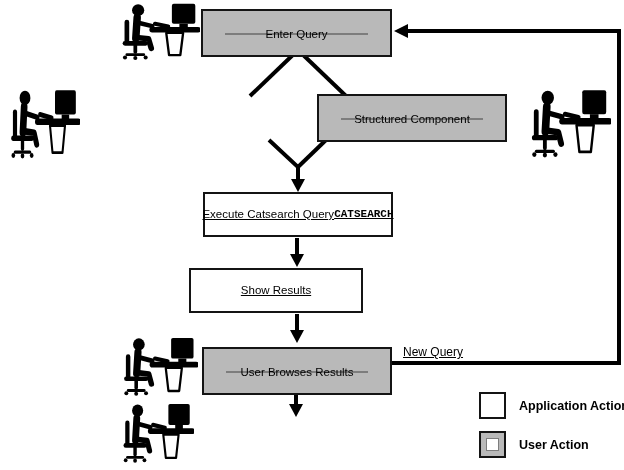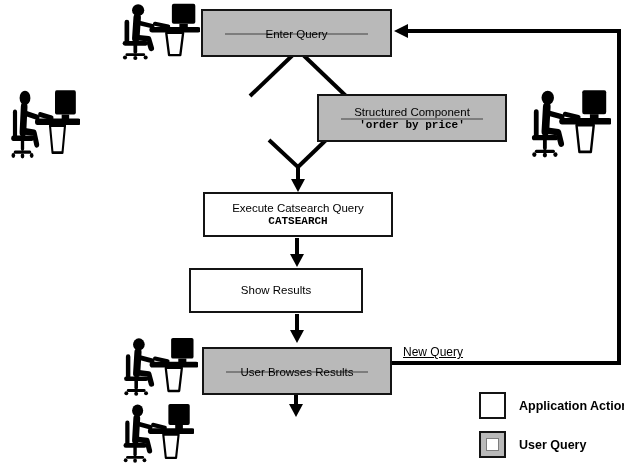--- a/index.html
+++ b/index.html
@@ -28,23 +28,24 @@
     background:#fff;
     border:1px solid #7d7d7d;
     display:flex;
     flex-direction:column;
     align-items:center;
     justify-content:center;
   }
   .node-app{
     background:#fff;
     border:2px solid #141414;
-    flex-direction:column;
+    flex-direction:row;
     align-items:center;
     justify-content:center;
+    text-decoration:underline;
   }
   .label{
     font-size:11.5px;
     line-height:13px;
     text-align:center;
     white-space:nowrap;
   }
   .code{
     font-family:"Liberation Mono","DejaVu Sans Mono",monospace;
     font-weight:bold;
@@ -161,21 +162,20 @@
   <div class="node node-user" style="left:201px;top:9px;width:191px;height:41px">
     <div class="inner">
       <div class="label">Enter Query</div>
     </div>
   </div>
 
 
   <div class="node node-user" style="left:317px;top:94px;width:190px;height:47px">
     <div class="inner">
       <div class="label">Structured Component</div>
-      <div class="code">'order by price'</div>
     </div>
   </div>
 
   <div class="node node-app" style="left:203px;top:192px;width:190px;height:45px">
     <div class="label">Execute Catsearch Query</div>
     <div class="code">CATSEARCH</div>
   </div>
 
   <div class="node node-app" style="left:189px;top:268px;width:174px;height:45px">
     <div class="label">Show Results</div>
@@ -191,16 +191,16 @@
   <div class="edge-label" style="left:403px;top:346px">New Query</div>
 
   <div class="legend-row" style="left:479px;top:392px">
     <div class="legend-swatch"></div>
     <div class="legend-label">Application Action</div>
   </div>
   <div class="legend-row" style="left:479px;top:431px">
     <div class="legend-swatch user">
       <div class="inner-sq"></div>
     </div>
-    <div class="legend-label">User Query</div>
+    <div class="legend-label">User Action</div>
   </div>
 
 </div>
 
 </body></html>

